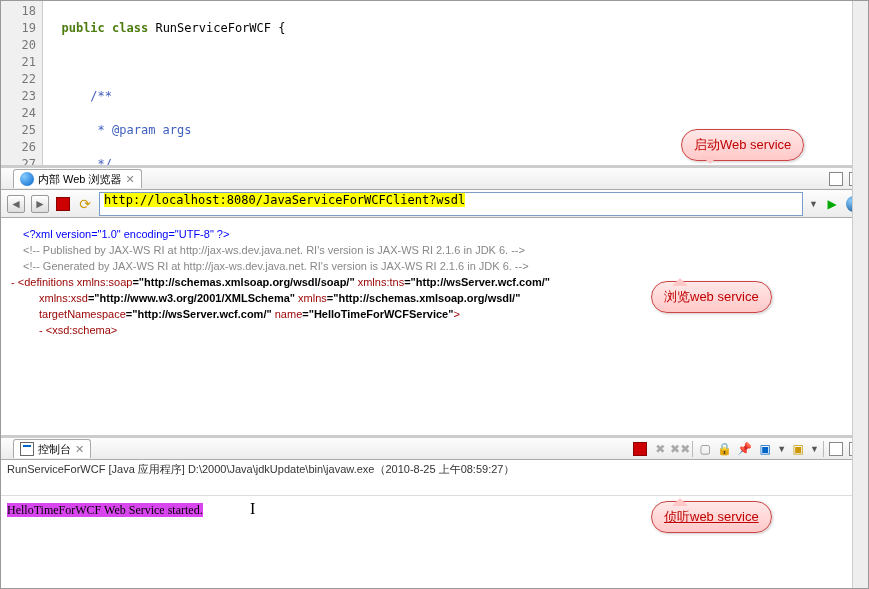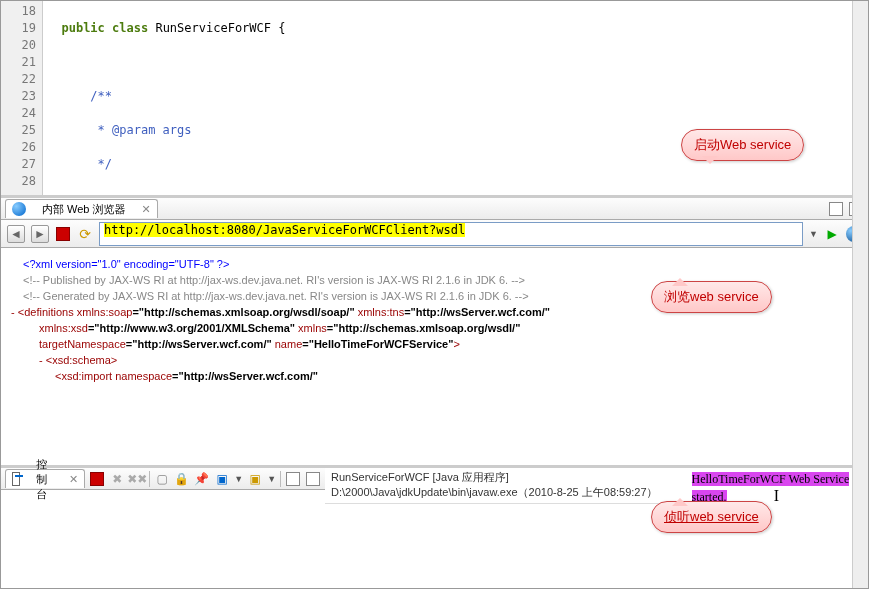--- a/index.html
+++ b/index.html
@@ -1,30 +1,30 @@
 <!DOCTYPE html>
 <html><head>
 <meta charset="utf-8">
 <style>
 * { margin: 0; padding: 0; box-sizing: border-box; }
 body { font-family: "Microsoft YaHei", Arial, sans-serif; font-size: 12px; background: #fff; width: 869px; height: 589px; border: 1px solid #999; position: relative; overflow: hidden; }
 
 
-.editor-panel { height: 197px; border-bottom: 3px solid #ccc; display: flex; overflow: hidden; }
+.editor-panel { height: 167px; border-bottom: 3px solid #ccc; display: flex; overflow: hidden; }
 .gutter { width: 42px; background: #f0f0f0; border-right: 1px solid #ccc; text-align: right; padding-right: 6px; color: #777; font-family: Consolas, monospace; font-size: 12px; line-height: 17px; padding-top: 2px; }
 .code-area { flex: 1; font-family: Consolas, monospace; font-size: 12px; line-height: 17px; padding: 2px 4px; white-space: pre; position: relative; }
 .code-area .line { height: 17px; }
 .kw { color: #4d7c0f; font-weight: bold; }
 .com { color: #3F5FBF; }
 .code-vscroll { position: absolute; top: 0; right: 0; width: 16px; bottom: 0; background: #eee; border-left: 1px solid #ccc; }
 
 
 .browser-panel { height: 270px; border-bottom: 3px solid #ccc; display: flex; flex-direction: column; }
 .tab-bar { height: 22px; background: linear-gradient(#fdfdfd, #ececec); border-bottom: 1px solid #aaa; display: flex; align-items: center; padding: 0 4px; gap: 4px; }
-.tab { height: 19px; background: #fff; border: 1px solid #aaa; border-bottom: none; border-radius: 3px 3px 0 0; padding: 6px 6px; display: flex; align-items: center; gap: 16px; font-size: 11px; }
+.tab { height: 19px; background: #fff; border: 1px solid #aaa; border-bottom: none; border-radius: 3px 3px 0 0; padding: 6px 6px; display: flex; align-items: center; gap: 4px; font-size: 11px; margin-left: 8px; }
 .tab-close { color: #888; cursor: pointer; }
 .toolbar-right { margin-left: auto; display: flex; gap: 4px; align-items: center; }
 .icon-btn { width: 16px; height: 16px; display: inline-flex; align-items: center; justify-content: center; cursor: pointer; }
 
 .addr-bar { height: 28px; background: linear-gradient(#fdfdfd, #ececec); border-bottom: 1px solid #aaa; display: flex; align-items: center; padding: 0 6px; gap: 6px; }
 .nav-btn { width: 18px; height: 18px; border-radius: 2px; border: 1px solid #999; background: linear-gradient(#fff,#ddd); display: inline-flex; align-items: center; justify-content: center; color: #666; }
 .stop-btn { width: 14px; height: 14px; background: #c00; border: 1px solid #800; }
 .refresh-btn { color: #c90; font-size: 14px; }
 .addr-input { flex: 1; height: 24px; border: 1px solid #7A9CC6; background: #fff; padding: 0 4px; font-family: Consolas, monospace; font-size: 12px; }
 .addr-hl { background: #ffff00; font-family: Consolas, monospace; }
@@ -33,21 +33,21 @@
 .xml-blue { color: #0000FF; }
 .xml-gray { color: #888; }
 .xml-brown { color: #990000; }
 .xml-black { color: #000; font-weight: bold; }
 .xml-dash { color: #990000; cursor: pointer; }
 .indent1 { padding-left: 12px; }
 .indent2 { padding-left: 28px; }
 .indent3 { padding-left: 44px; }
 
 
-.console-panel { flex: 1; display: flex; flex-direction: row; }
+.console-panel { flex: 1; display: flex; flex-direction: column; }
 .console-tab-bar { height: 22px; background: linear-gradient(#fdfdfd, #ececec); border-bottom: 1px solid #aaa; display: flex; align-items: center; padding: 0 4px; gap: 4px; }
 .console-tools { margin-left: auto; display: flex; gap: 4px; align-items: center; }
 .console-desc { height: 36px; padding: 2px 6px; font-size: 11px; color: #333; border-bottom: 1px solid #ddd; }
 .console-out { padding: 4px 6px; font-family: Consolas, monospace; font-size: 12px; }
 .console-out .hl { background: #d946ef; font-family: Liberation Serif, serif; }
 .cursor-caret { font-family: serif; font-size: 16px; color: #000; margin-left: 40px; }
 
 
 .callout { position: absolute; background: linear-gradient(#FFE8E8, #FFC8C8); border: 1px solid #CC4444; border-radius: 16px; padding: 6px 12px; font-size: 13px; color: #C00000; box-shadow: 1px 1px 3px rgba(0,0,0,0.2); }
 .callout::after { content: ""; position: absolute; left: 20px; bottom: -12px; border: 8px solid transparent; border-top-color: #FFC8C8; }
@@ -125,21 +125,20 @@
       </span>
   </div>
   <div class="xml-view">
     <div class="indent1"><span class="xml-blue">&lt;?xml version="1.0" encoding="UTF-8" ?&gt;</span></div>
     <div class="indent1"><span class="xml-gray">&lt;!--  Published by JAX-WS RI at http://jax-ws.dev.java.net. RI's version is JAX-WS RI 2.1.6 in JDK 6.  --&gt;</span></div>
     <div class="indent1"><span class="xml-gray">&lt;!--  Generated by JAX-WS RI at http://jax-ws.dev.java.net. RI's version is JAX-WS RI 2.1.6 in JDK 6.  --&gt;</span></div>
     <div><span class="xml-dash">- </span><span class="xml-brown">&lt;definitions </span><span class="xml-brown">xmlns:soap</span><span class="xml-black">="http://schemas.xmlsoap.org/wsdl/soap/"</span><span class="xml-brown"> xmlns:tns</span><span class="xml-black">="http://wsServer.wcf.com/"</span></div>
     <div class="indent2"><span class="xml-brown">xmlns:xsd</span><span class="xml-black">="http://www.w3.org/2001/XMLSchema"</span><span class="xml-brown"> xmlns</span><span class="xml-black">="http://schemas.xmlsoap.org/wsdl/"</span></div>
     <div class="indent2"><span class="xml-brown">targetNamespace</span><span class="xml-black">="http://wsServer.wcf.com/"</span><span class="xml-brown"> name</span><span class="xml-black">="HelloTimeForWCFService"</span><span class="xml-brown">&gt;</span></div>
     <div class="indent2"><span class="xml-dash">- </span><span class="xml-brown">&lt;xsd:schema&gt;</span></div>
-    <div class="indent3"><span class="xml-brown">&lt;xsd:import </span><span class="xml-brown">namespace</span><span class="xml-black">="http://wsServer.wcf.com/"</span></div>
   </div>
 </div>
 
 <div class="console-panel">
   <div class="console-tab-bar">
     <div class="tab">
       <span class="console-icon"></span>
       <span>控制台</span>
       <span class="tab-close">✕</span>
     </div>

